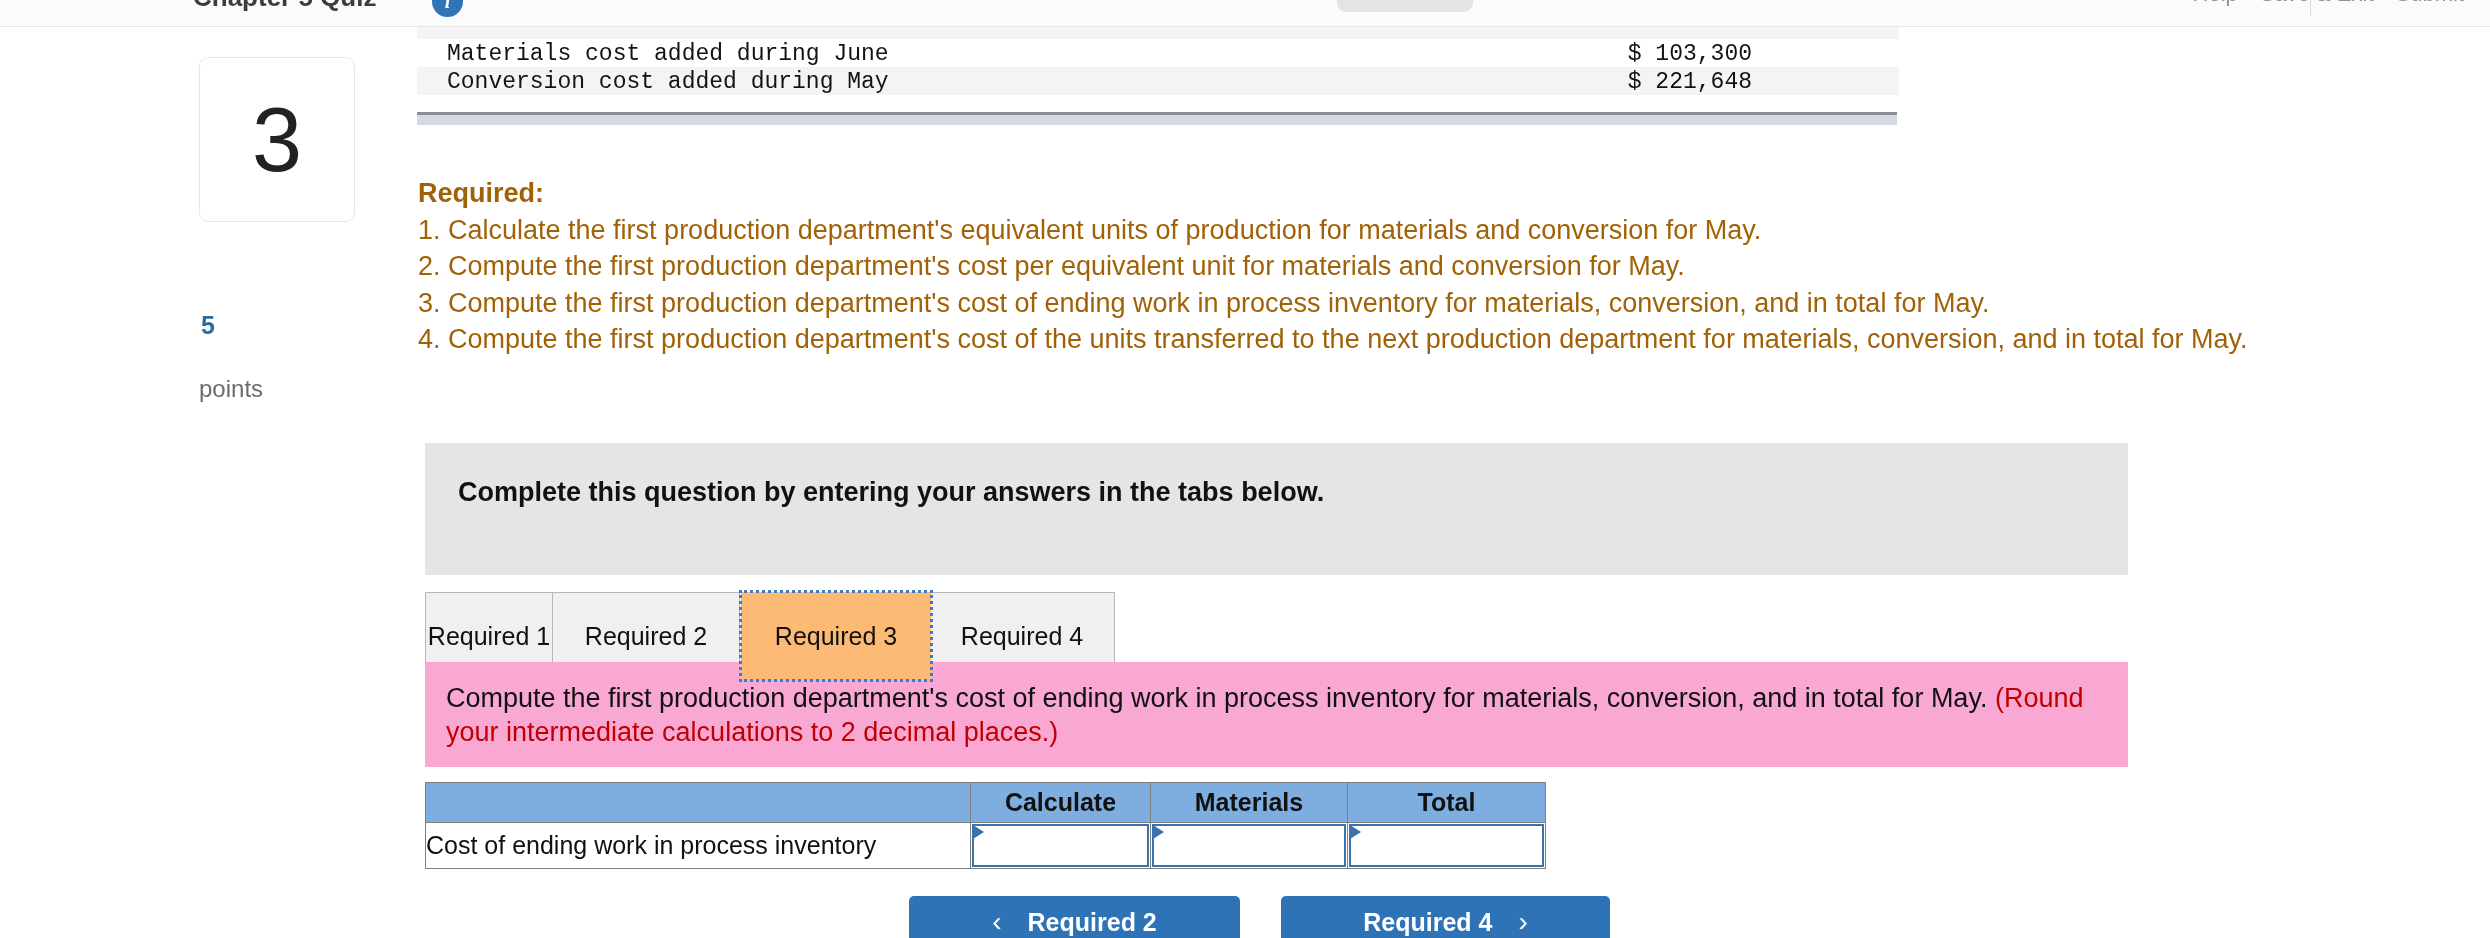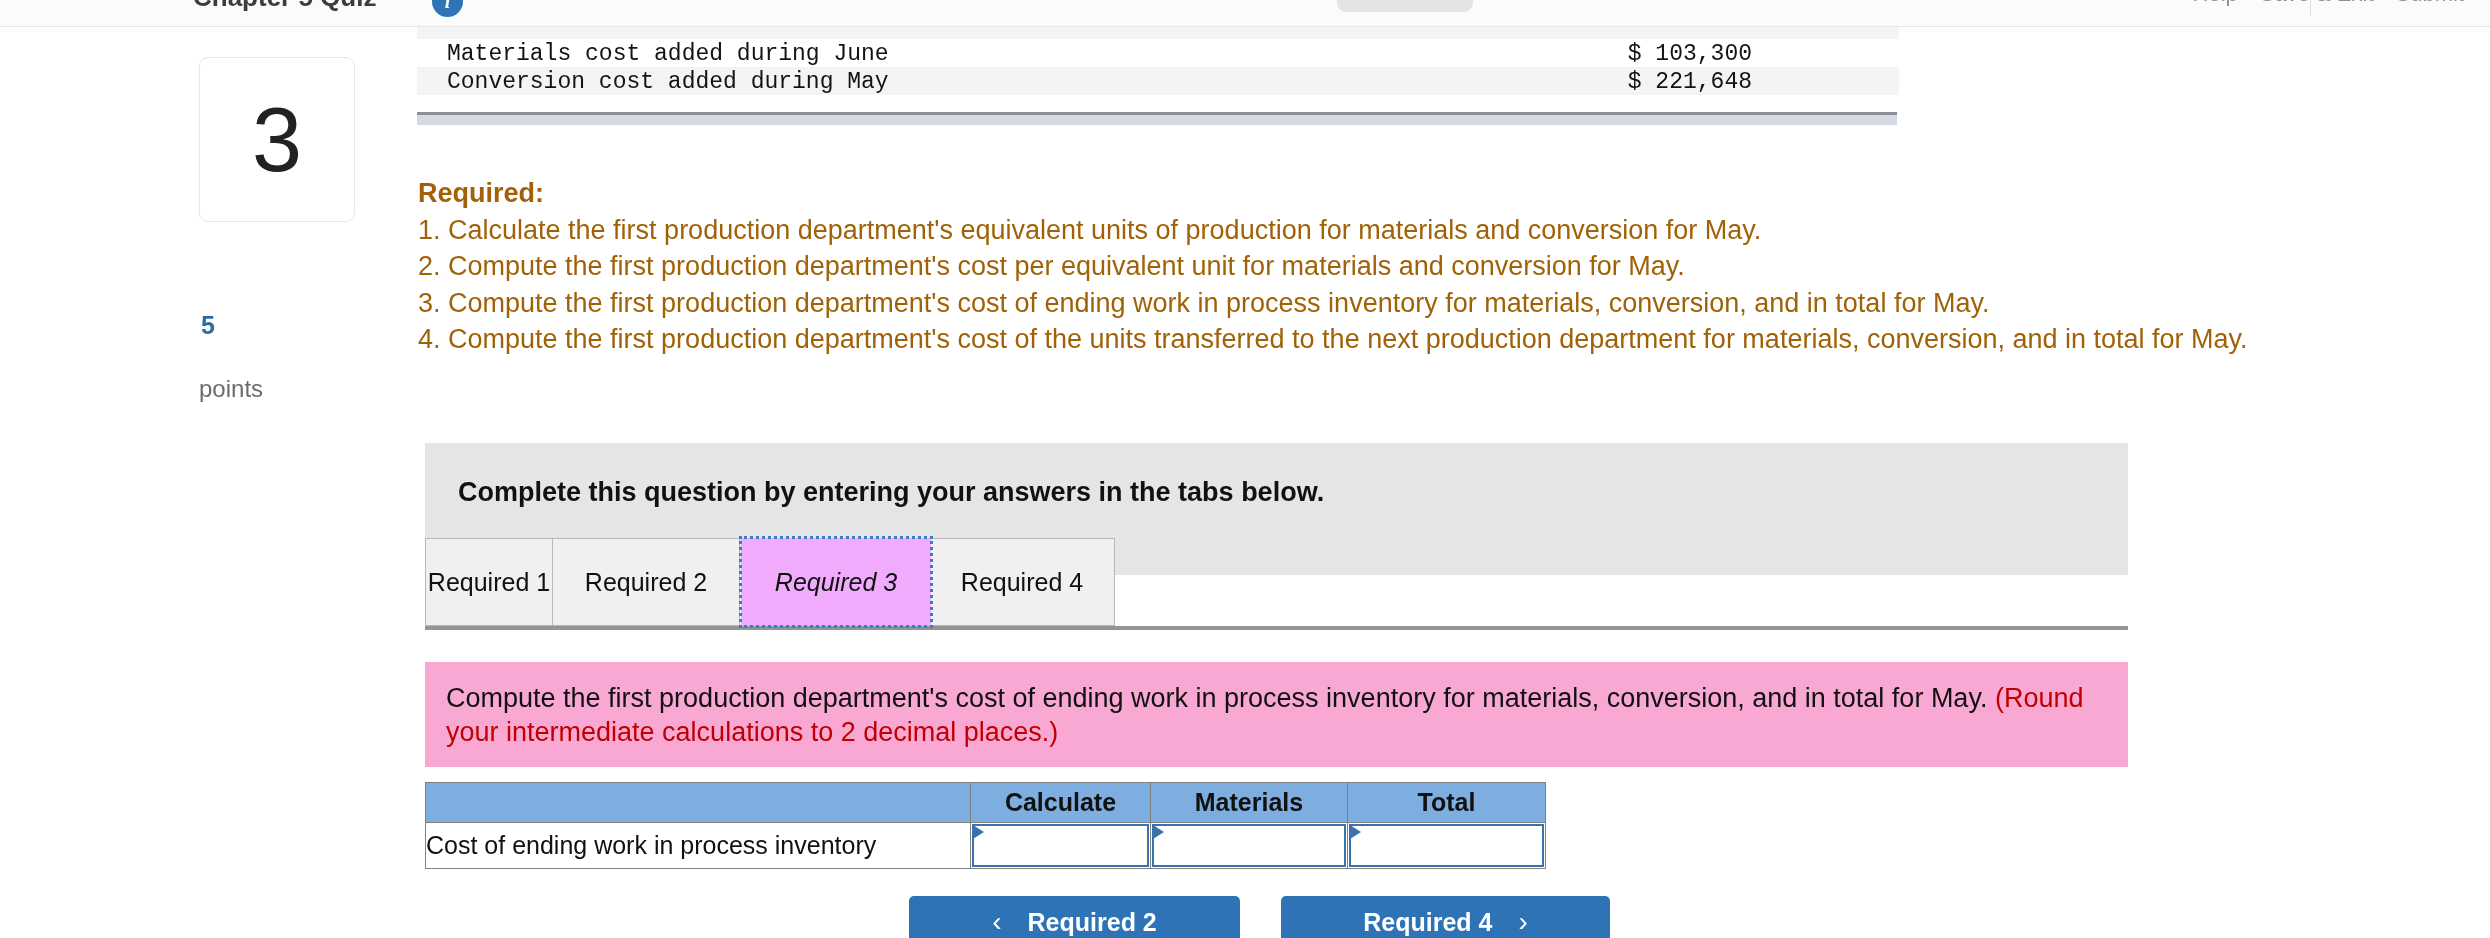--- a/index.html
+++ b/index.html
@@ -101,34 +101,33 @@
     width: 1703px; height: 132px;
     background: #e5e5e5;
   }
   .banner-text {
     position: absolute; left: 33px; top: 34px;
     font-size: 27px; font-weight: 700; color: #111111; white-space: nowrap;
   }
 
   
   .tabstrip {
-    position: absolute; left: 425px; top: 538px;
+    position: absolute; left: 425px; top: 592px;
     width: 1703px; height: 95px; padding-left: 44px;
   }
   .tab {
     position: absolute; top: 0; height: 88px;
     background: #f0f0f0; border: 1px solid #b8b8b8;
     display: flex; align-items: center; justify-content: center;
     font-size: 25px; color: #111111; cursor: pointer;
   }
   .tab.active {
-    background: #f0abfc; border: none;
+    background: #fdba74; border: none;
     outline: 3px dotted #3b7cc4; outline-offset: -1px;
     z-index: 3;
-    font-style: italic;
   }
   .tab-underline {
     position: absolute; left: 0; top: 88px; width: 1703px; height: 4px;
     background: #949494;
   }
 
   
   .bluepanel {
     position: absolute; left: 425px; top: 662px;
     width: 1703px; height: 105px;

